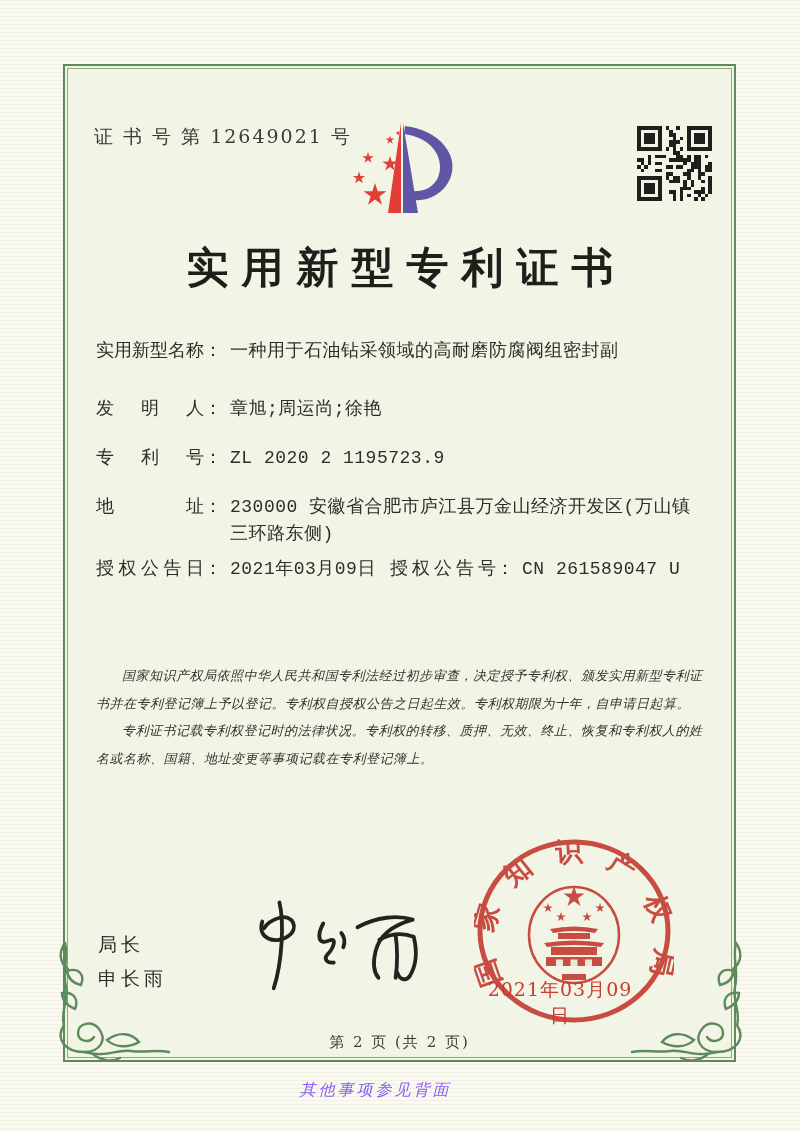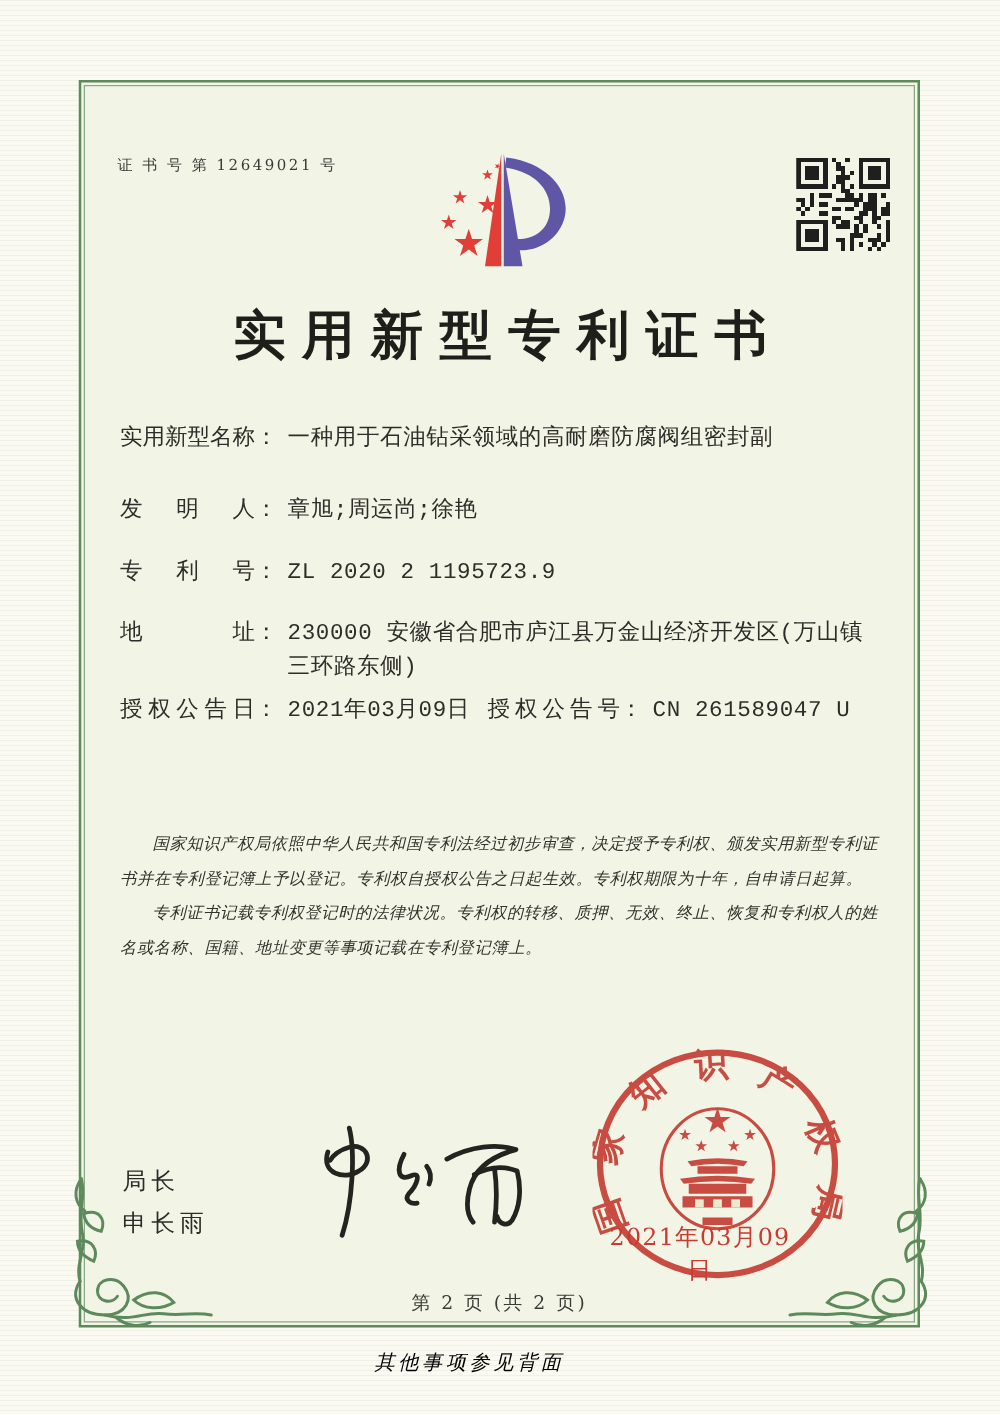--- a/index.html
+++ b/index.html
@@ -29,21 +29,21 @@
   .frame{
     position:absolute;left:63px;top:64px;right:64px;bottom:70px;
     border:2px solid var(--green);
     background:#f2f5e6;
   }
   .frame::after{
     content:"";position:absolute;inset:2px;
     border:1px solid #8aa886;
   }
   .abs{position:absolute;}
-  .cert-no{left:94px;top:124px;font-size:12px;letter-spacing:2px;color:#3a3a34;}
+  .cert-no{left:94px;top:124px;font-size:19px;letter-spacing:2px;color:#3a3a34;}
   .logo{left:340px;top:112px;width:135px;height:122px;}
   .qr{left:637px;top:126px;width:75px;height:75px;}
   .title{left:0;right:0;top:240px;text-align:center;}
   .title span{
     font-size:42px;font-weight:600;letter-spacing:13px;margin-right:-13px;
     color:#1e1e1b;
   }
   .fields{left:96px;right:90px;top:338px;font-size:18px;color:#2e2d29;}
   .row{margin-bottom:23px;line-height:26px;white-space:nowrap;font-family:Liberation Mono, monospace;}
   .row.mb-lg{margin-bottom:32px;}
@@ -73,21 +73,21 @@
   }
   .director.t1{top:916px;}
   .director.t2{top:950px;}
   .sign{left:228px;top:893px;width:200px;height:100px;}
   .seal{left:474px;top:832px;width:200px;height:200px;opacity:.93;mix-blend-mode:multiply;}
   .seal-date{
     left:482px;top:977px;width:156px;text-align:center;
     color:#c93a31;font-size:19px;font-weight:500;letter-spacing:1px;
   }
   .page-foot{left:63px;right:64px;top:1033px;text-align:center;font-size:15px;color:#3c3b35;letter-spacing:2px;}
-  .back-note{left:15px;right:64px;top:1080px;text-align:center;font-size:16px;font-style:italic;color:#000000;letter-spacing:3px;}
+  .back-note{left:15px;right:64px;top:1080px;text-align:center;font-size:16px;font-style:italic;color:#8b5cf6;letter-spacing:3px;}
   .orn{width:122px;height:122px;top:941px;}
   .orn.left{left:49px;}
   .orn.right{left:630px;transform:scaleX(-1);}
   svg{display:block;}
 </style>
 </head>
 <body>
 
 <div class="frame"></div>
 

